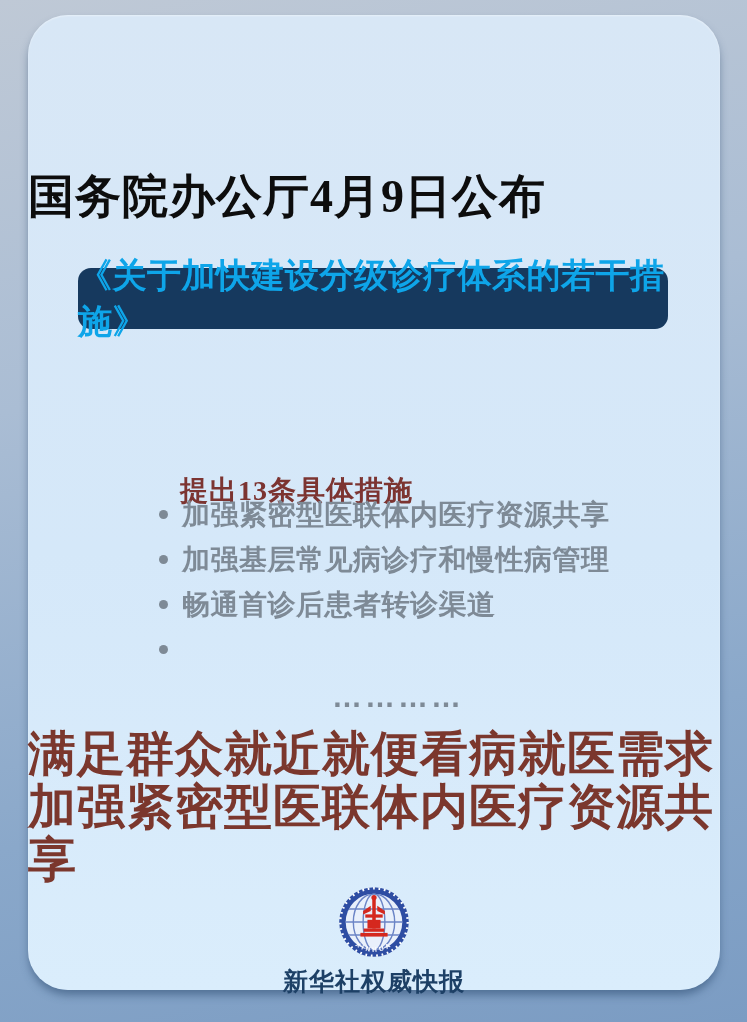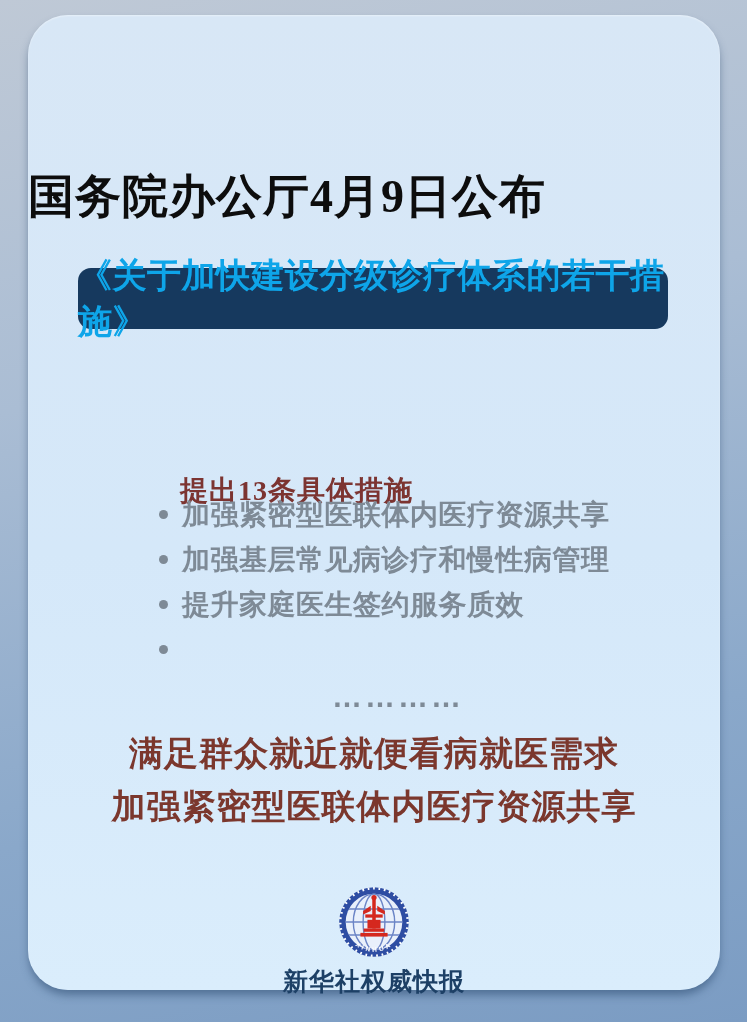--- a/index.html
+++ b/index.html
@@ -46,22 +46,22 @@
   .bullet-dot{
     width:9px; height:9px; border-radius:50%; background:#7e8a96;
     margin:0 14px 0 4px; flex:0 0 auto;
   }
   .dots-row{
     margin-top:8px; text-align:center;
     color:#7e8a96; font-weight:bold; font-size:30px; letter-spacing:3px;
   }
   .highlight{
     position:absolute; top:712px; left:0; right:0;
-    text-align:center;
-    color:#7b372d; font-weight:bold; font-size:34px; line-height:53px;
+    text-align:left;
+    color:#7b372d; font-weight:bold; font-size:48px; line-height:53px;
     letter-spacing:1px;
   }
   .footer{
     position:absolute; left:0; right:0; top:870px;
     display:flex; flex-direction:column; align-items:center;
   }
   .logo{ width:74px; height:74px; }
   .footer-text{
     margin-top:6px;
     color:#1d4066; font-size:25px; font-weight:700; letter-spacing:1px;
@@ -84,21 +84,21 @@
     <div class="bullet-row">
       <span class="bullet-dot"></span>
       <span>加强紧密型医联体内医疗资源共享</span>
     </div>
     <div class="bullet-row">
       <span class="bullet-dot"></span>
       <span>加强基层常见病诊疗和慢性病管理</span>
     </div>
     <div class="bullet-row">
       <span class="bullet-dot"></span>
-      <span>提升家庭医生签约服务质效</span>
+      <span>畅通首诊后患者转诊渠道</span>
     </div>
     <div class="bullet-row">
       <span class="bullet-dot"></span>
     </div>
     <div class="dots-row">…………</div>
   </div>
 
   <div class="highlight">
     <div>满足群众就近就便看病就医需求</div>
     <div>加强紧密型医联体内医疗资源共享</div>

